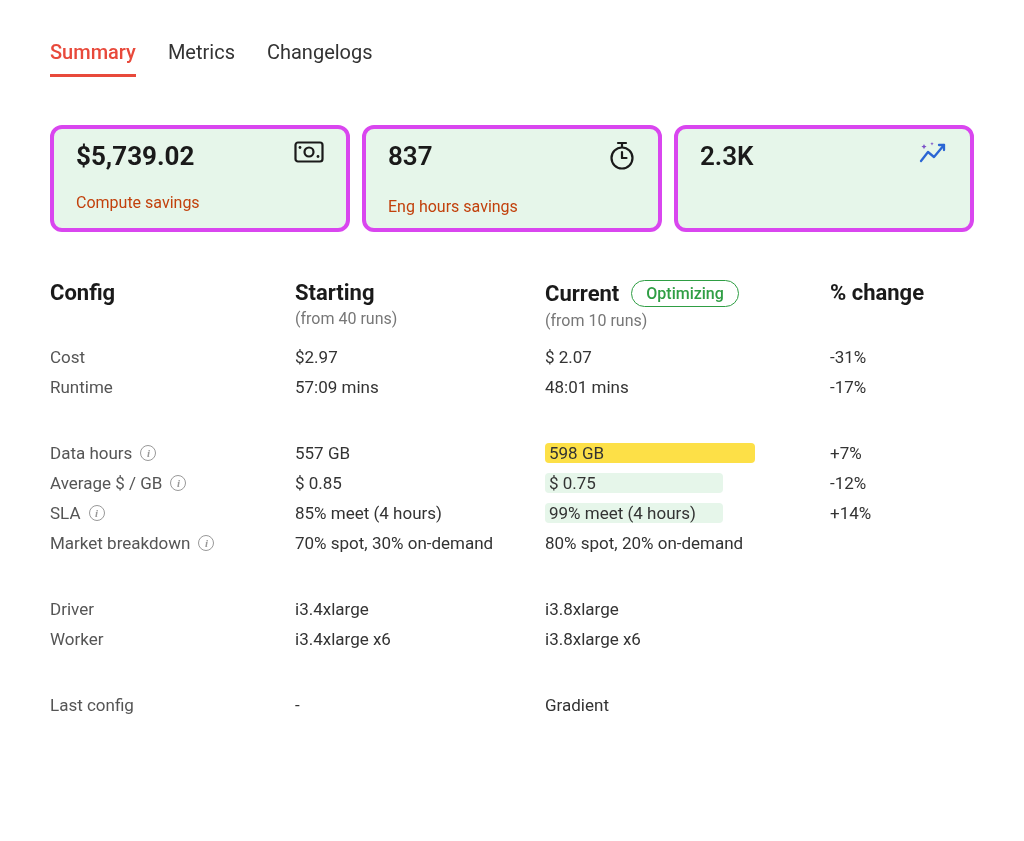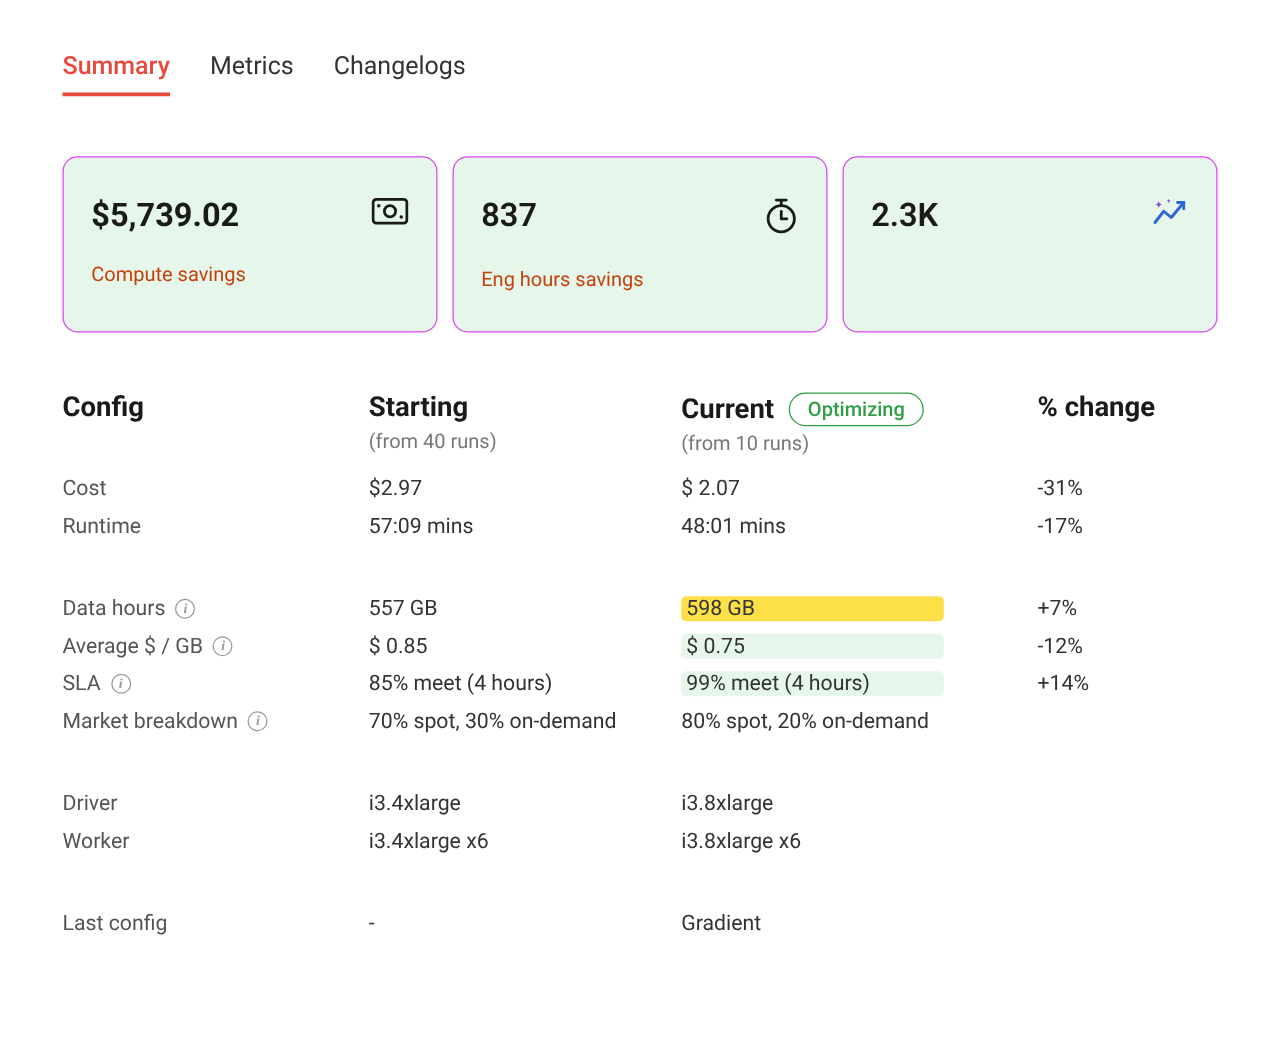--- a/index.html
+++ b/index.html
@@ -46,23 +46,23 @@
     
     .stats-row {
       display: flex;
       gap: 12px;
       margin-bottom: 48px;
     }
 
     .stat-card {
       flex: 1;
       background: #e6f6ea;
-      border: 1px solid #d946ef;
+      border: 4px solid #d946ef;
       border-radius: 12px;
-      padding: 32px 22px;
+      padding: 12px 22px;
       position: relative;
     }
 
     .stat-card-header {
       display: flex;
       justify-content: space-between;
       align-items: flex-start;
       margin-bottom: 22px;
     }
 
@@ -155,21 +155,21 @@
       display: inline-block;
       width: 210px;
     }
 
     .highlight-green {
       background: #e6f6ea;
       border-radius: 4px;
       padding-left: 4px;
       padding-right: 14px;
       display: inline-block;
-      width: 210px;
+      width: 178px;
     }
 
     .info-icon {
       display: inline-flex;
       width: 16px;
       height: 16px;
       border: 1.5px solid #999999;
       border-radius: 50%;
       font-size: 11px;
       color: #999999;

